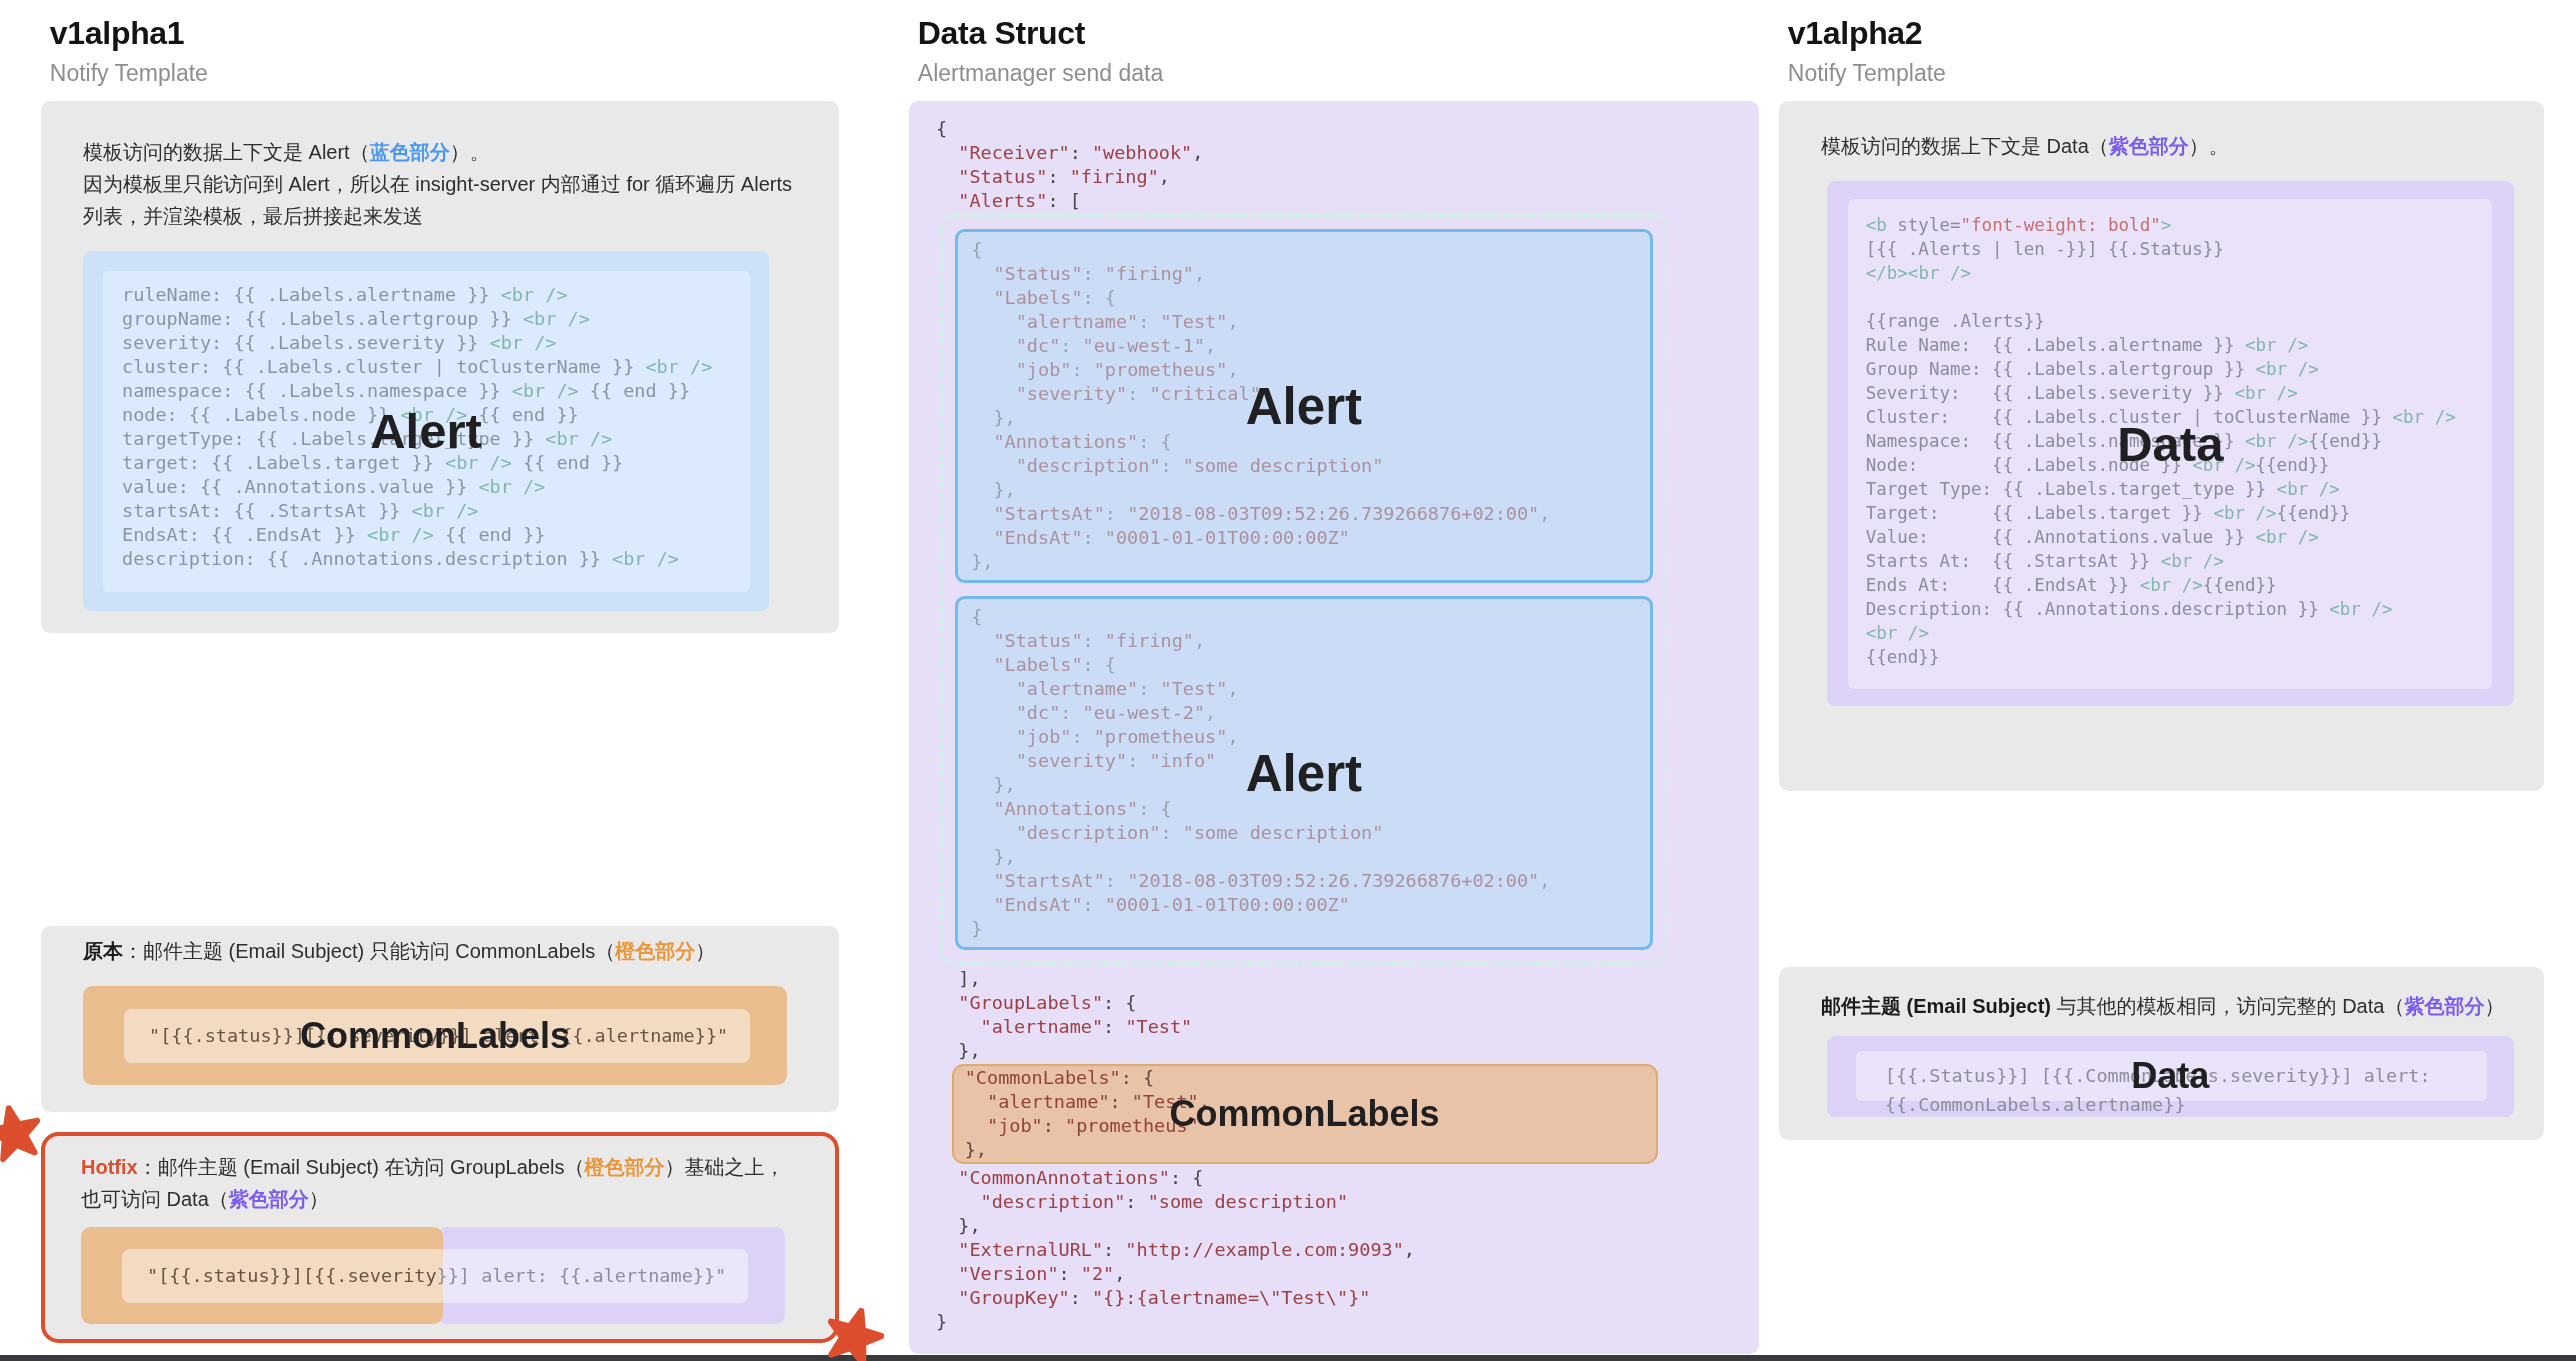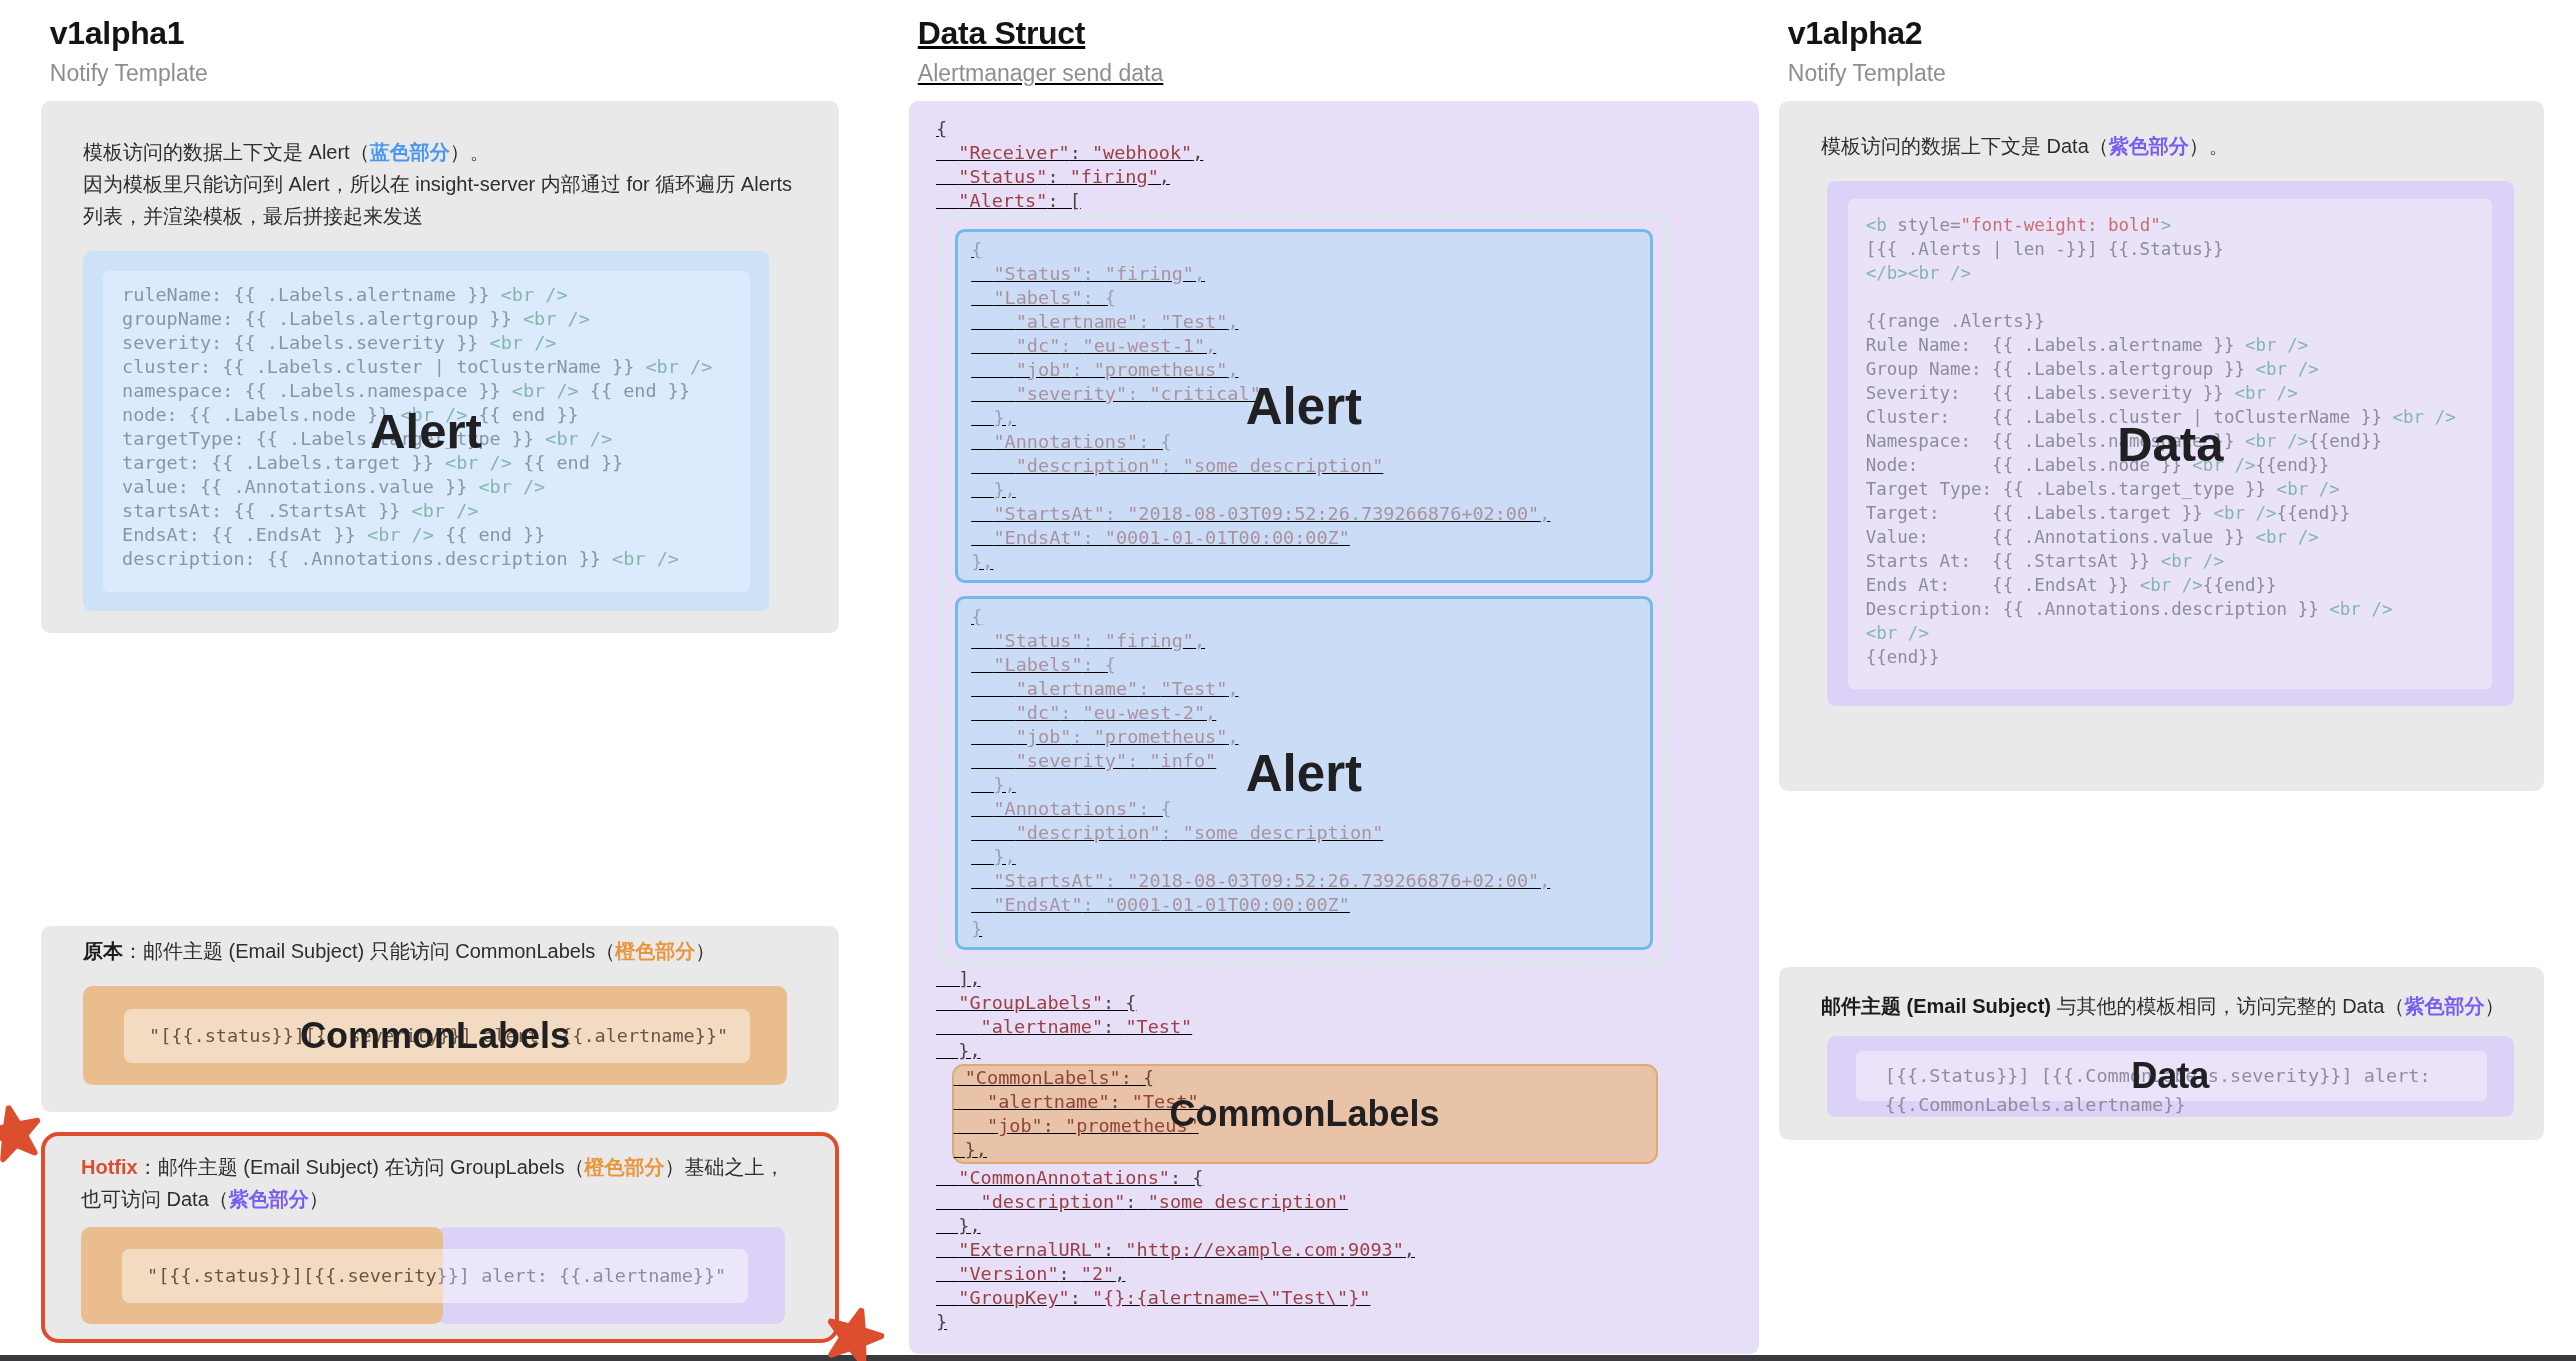--- a/index.html
+++ b/index.html
@@ -3,21 +3,21 @@
 <meta charset="utf-8">
 <style>
   html,body{margin:0;padding:0;}
   body{
     width:2576px;height:1362px;position:relative;overflow:hidden;
     background:#ffffff;font-family:"Liberation Sans",sans-serif;
     -webkit-font-smoothing:antialiased;
   }
   .col{position:absolute;top:7.8px;}
   .col1{left:41px;width:798px;}
-  .col2{left:909px;width:798px;text-decoration:underline;}
+  .col2{left:909px;width:798px;}
   .col3{left:1779px;width:765px;}
 
   .h1{font-size:32px;line-height:39px;font-weight:800;color:#141416;margin:5.8px 0 7.8px 8.8px;letter-spacing:-0.3px;}
   .sub{font-size:23px;line-height:27px;color:#8d8d92;margin:0 0 0 8.8px;}
 
   .panel{background:var(--panel-gray);border-radius:9.7px;box-sizing:border-box;}
   .desc{font-size:20px;line-height:32px;color:#2e2e30;margin:0;}
   .desc b{color:#1b1b1d;}
   .hl-blue{color:var(--accent-blue);font-weight:700;}
   .hl-orange{color:var(--accent-orange);font-weight:700;}

